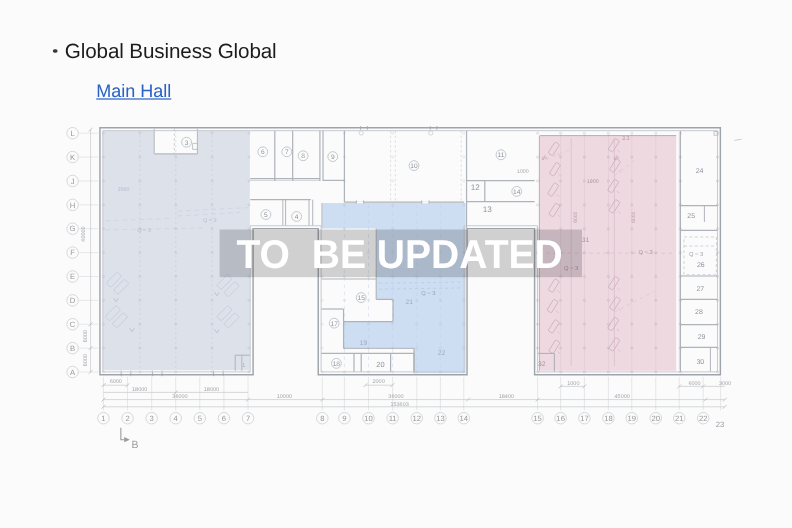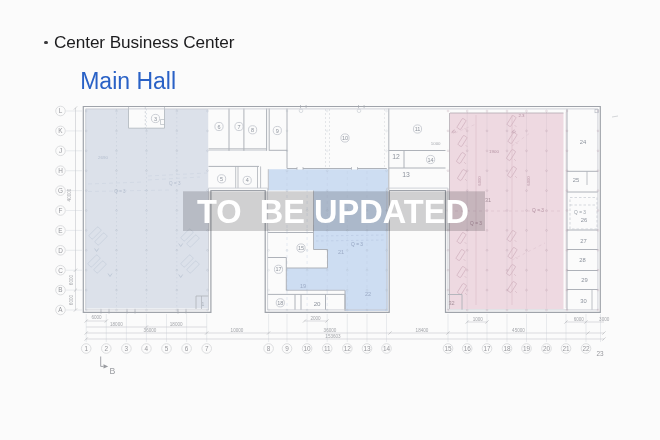--- a/index.html
+++ b/index.html
@@ -1,26 +1,26 @@
 <!DOCTYPE html>
 <html><head>
 <meta charset="utf-8">
 <style>
   html,body { margin:0; padding:0; }
   body { width:660px; height:440px; background:#fbfbfb; font-family:"Liberation Sans", sans-serif; position:relative; overflow:hidden; }
   .title { position:absolute; left:54px; top:32px; font-size:17.2px; color:#1c1c1e; letter-spacing:-0.1px; }
   .bullet { position:absolute; left:44.2px; top:41.1px; width:3.4px; height:3.4px; border-radius:50%; background:#3a3a3c; }
-  .subtitle { position:absolute; left:80.2px; top:68px; font-size:23px; color:#2961c6; }
+  .subtitle { position:absolute; left:80.2px; top:68px; font-size:15px; color:#2961c6;text-decoration:underline; }
   svg { position:absolute; left:0; top:0; }
 </style>
 </head>
 <body>
 
 <div class="bullet"></div>
-<div class="title">Center Business Center</div>
+<div class="title">Global Business Global</div>
 
 <div class="subtitle">Main Hall</div>
 
 <svg width="660" height="440" viewBox="0 0 660 440" font-family="Liberation Sans, sans-serif">
 
 <path d="M85.7,108.9 H208.2 V308.6 H85.7 Z M128.5,108.9 H164.5 V128.2 H128.5 Z" fill="#dce1ea" fill-rule="evenodd"></path>
 
 <path d="M268.6,169.2 H388 V311 H345 V290.3 H286.3 V268 H327.5 V249.5 H313.5 V190.5 H268.6 Z" fill="#cdddf2"></path>
 
 <rect x="450" y="113" width="113.5" height="196" fill="#eed9e1"></rect>

